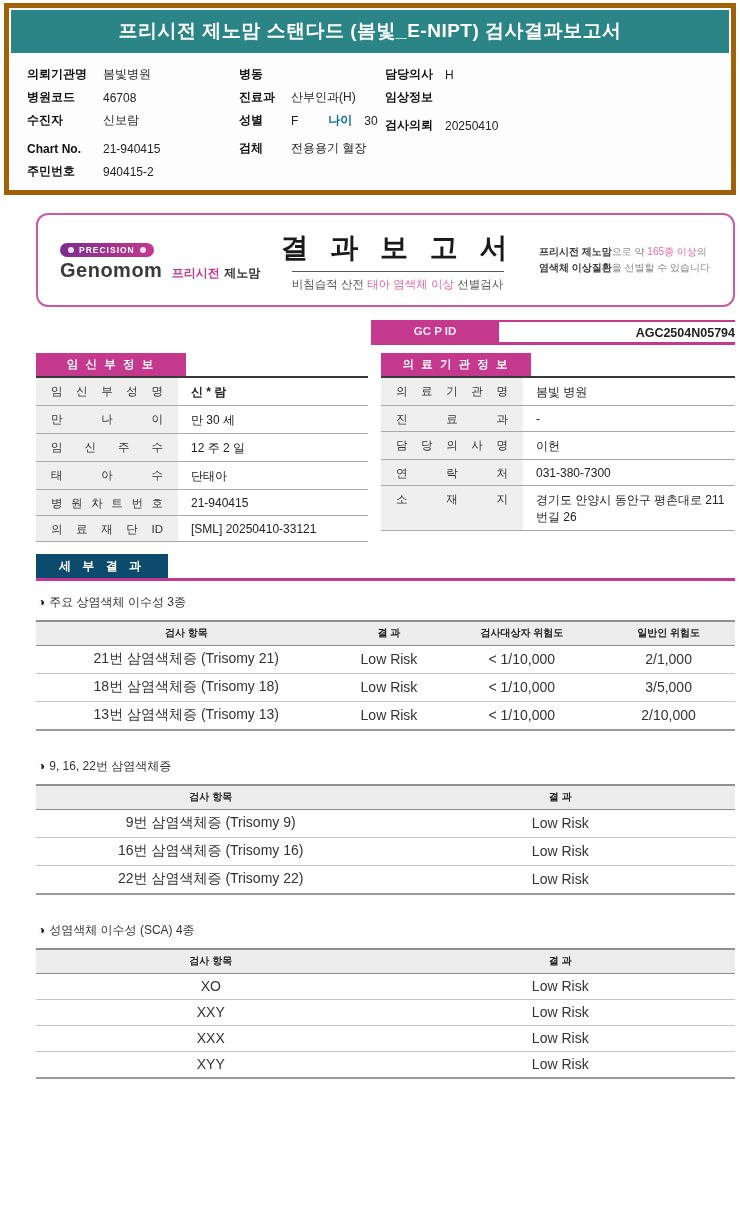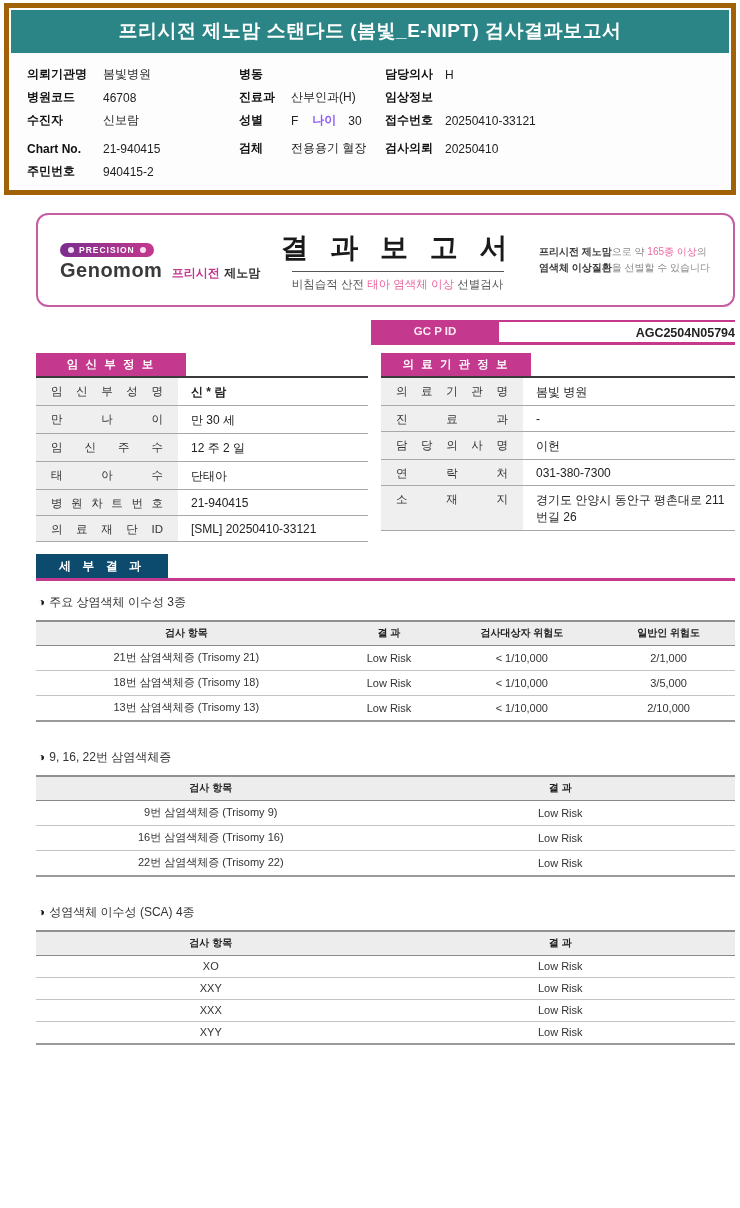--- a/index.html
+++ b/index.html
@@ -13,21 +13,21 @@
     background:#2B8485; color:#fff; text-align:center;
     font-size:19px; font-weight:bold; padding:8px 0 9px; letter-spacing:0.5px;
   }
   .patient-grid { display:grid; grid-template-columns:212px 146px auto; padding:9px 4px 6px 16px; }
   .prow { display:flex; align-items:center; height:21px; margin-top:2px; font-size:12px; }
   .prow.gap { margin-top:7px; }
   .plabel { font-weight:bold; color:#111; }
   .pc1 .plabel { width:76px; }
   .pc2 .plabel { width:52px; }
   .pc3 .plabel { width:60px; }
-  .plabel2 { font-weight:bold; color:#8b5cf6; width:36px; margin-left:14px; }
+  .plabel2 { font-weight:bold; color:#0369a1; width:36px; margin-left:30px; }
   .pvalue { color:#222; }
   
   .doc { margin:0 5px 0 36px; }
   .hero-box {
     margin-top:18px; height:94px; border:2px solid #C75DA1; border-radius:12px;
     display:flex; align-items:center; justify-content:space-between; padding:0 16px 0 22px;
     background:#fff;
   }
   .logo-block { width:196px; }
   .badge {
@@ -87,21 +87,21 @@
   
   .bullet { margin:13px 0 9px 2px; font-size:12px; color:#333; }
   .bullet.spaced { margin-top:27px; }
   .bullet-icon { font-size:12px; color:#1a1a1a; margin-right:4px; }
   .rtable { width:100%; border-collapse:collapse; border-top:2px solid #909090; }
   .rtable th {
     background:#EDEDED; font-size:10px; font-weight:bold; color:#222;
     padding:4px 0 5px; border-bottom:1px solid #8a8a8a; text-align:center;
   }
   .rtable td {
-    font-size:11px; color:#333; text-align:center;
+    font-size:14px; color:#333; text-align:center;
     padding:4px 0 5px; border-bottom:1px solid #c4c4c4;
   }
   .rtable tbody tr:last-child td { border-bottom:2px solid #9a9a9a; }
   .spacer { height:190px; }
 </style>
 </head>
 <body>
 
 <div class="top-section">
   <div class="title-bar">프리시전 제노맘 스탠다드 (봄빛_E-NIPT) 검사결과보고서</div>
@@ -149,24 +149,20 @@
         </div>
     </div>
     <div class="pcol pc3">
       <div class="prow">
           <span class="plabel">담당의사</span>
           <span class="pvalue">H</span>
         </div>
       <div class="prow">
           <span class="plabel">임상정보</span>
           <span class="pvalue"></span>
-        </div>
-      <div class="prow">
-          <span class="plabel">접수번호</span>
-          <span class="pvalue">20250410-33121</span>
         </div>
       <div class="prow gap">
           <span class="plabel">검사의뢰</span>
           <span class="pvalue">20250410</span>
         </div>
     </div>
   </div>
 </div>
 
 <div class="doc">

